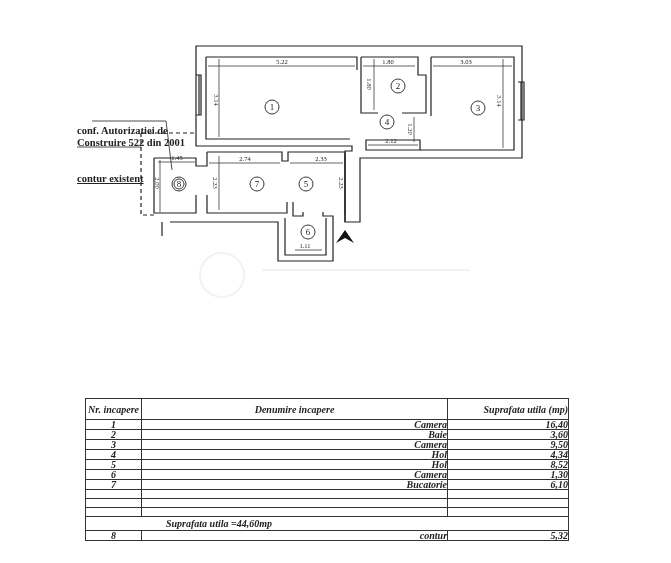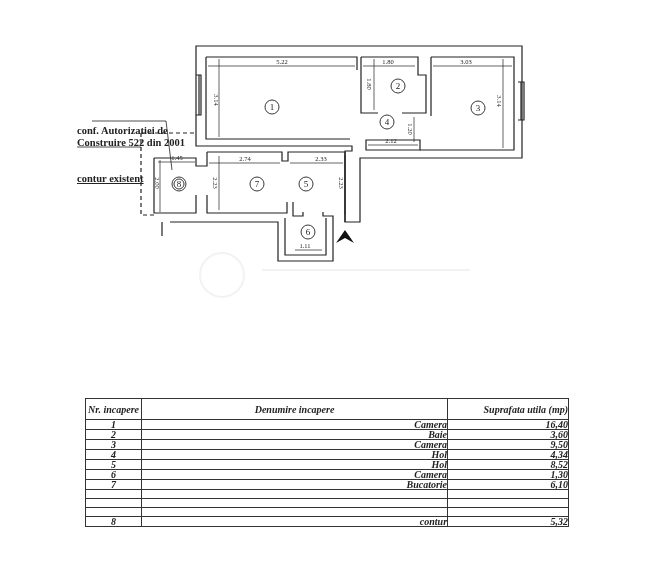--- a/index.html
+++ b/index.html
@@ -166,19 +166,22 @@
   <tr class="blank">
         <td class="c-nr"></td>
         <td class="c-name"></td>
         <td class="c-area"></td>
       </tr>
   <tr class="blank">
         <td class="c-nr"></td>
         <td class="c-name"></td>
         <td class="c-area"></td>
       </tr>
+  <tr class="summary">
+    <td colspan="3">Suprafata utila  =44,60mp</td>
+  </tr>
   <tr>
     <td class="c-nr">8</td>
     <td class="c-name">contur</td>
     <td class="c-area">5,32</td>
   </tr>
 </tbody>
   </table>
 
 </body></html>

